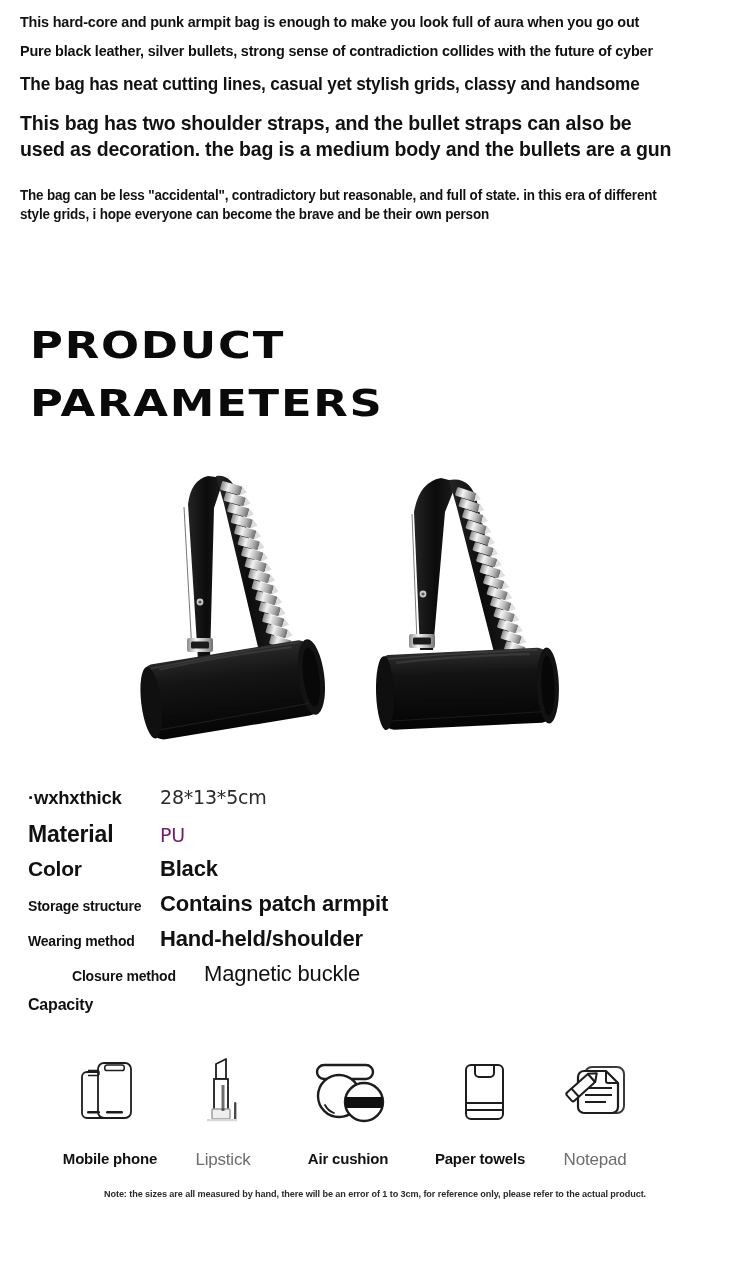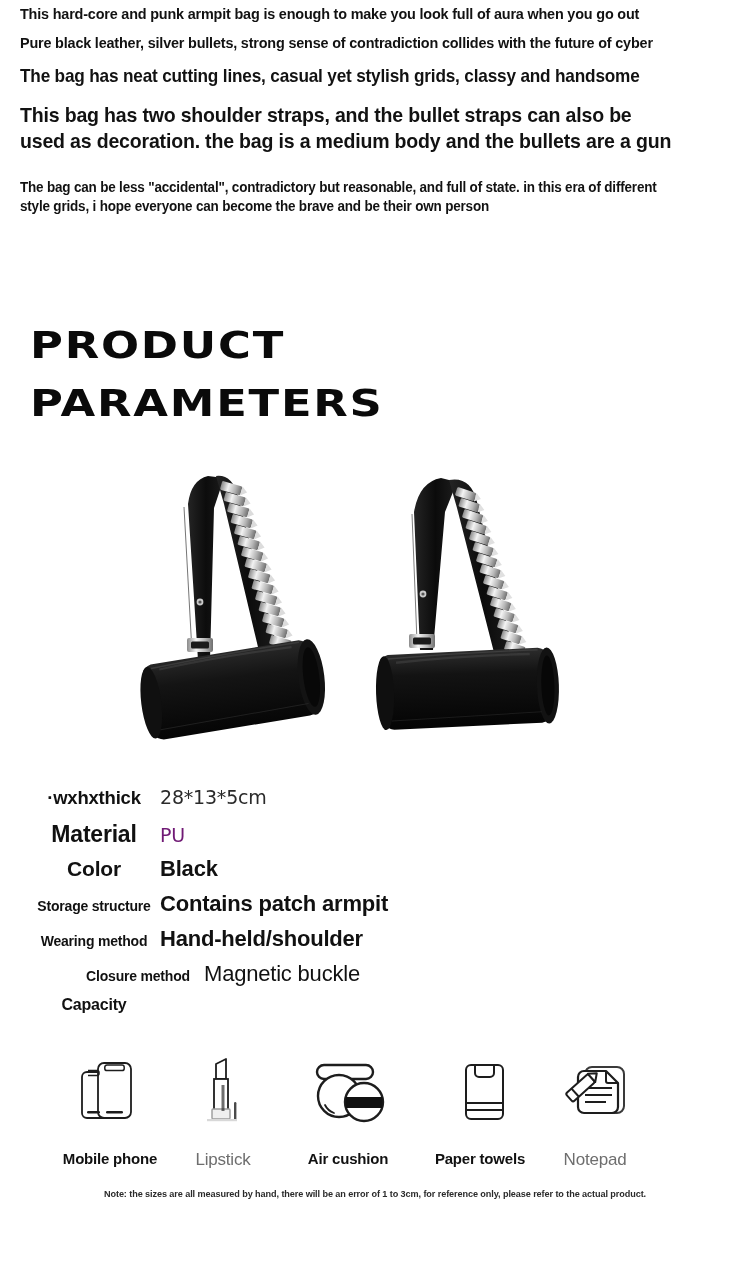--- a/index.html
+++ b/index.html
@@ -16,21 +16,21 @@
     color: #1a1a1a;
     overflow: hidden;
   }
 
   
   .intro {
     position: absolute;
     left: 0;
     top: 0;
     width: 750px;
-    padding: 0 20px 0 20px;
+    padding: 8px 20px 0 20px;
   }
   .intro p {
     margin: 0;
     font-weight: bold;
     color: #121212;
     letter-spacing: -0.2px;
     transform: scaleX(0.93);
     transform-origin: left center;
     white-space: nowrap;
   }
@@ -96,21 +96,20 @@
     display: flex;
     align-items: baseline;
     height: 35px;
   }
   .spec-label {
     width: 160px;
     padding-left: 28px;
     color: #111111;
     font-weight: bold;
     letter-spacing: -0.2px;
-    text-align: center;
   }
   .spec-value {
     color: #111111;
     letter-spacing: -0.2px;
   }
   
   .r0 .spec-label { font-size: 18.5px; }
   .r0 .spec-value { font-size: 19px; font-weight: normal; font-family: "DejaVu Sans", sans-serif; color: #2a2a2a; }
   .r1 .spec-label { font-size: 23px; }
   .r1 .spec-value { font-size: 19px; font-weight: normal; font-family: "DejaVu Sans", sans-serif; color: #701a75; }

